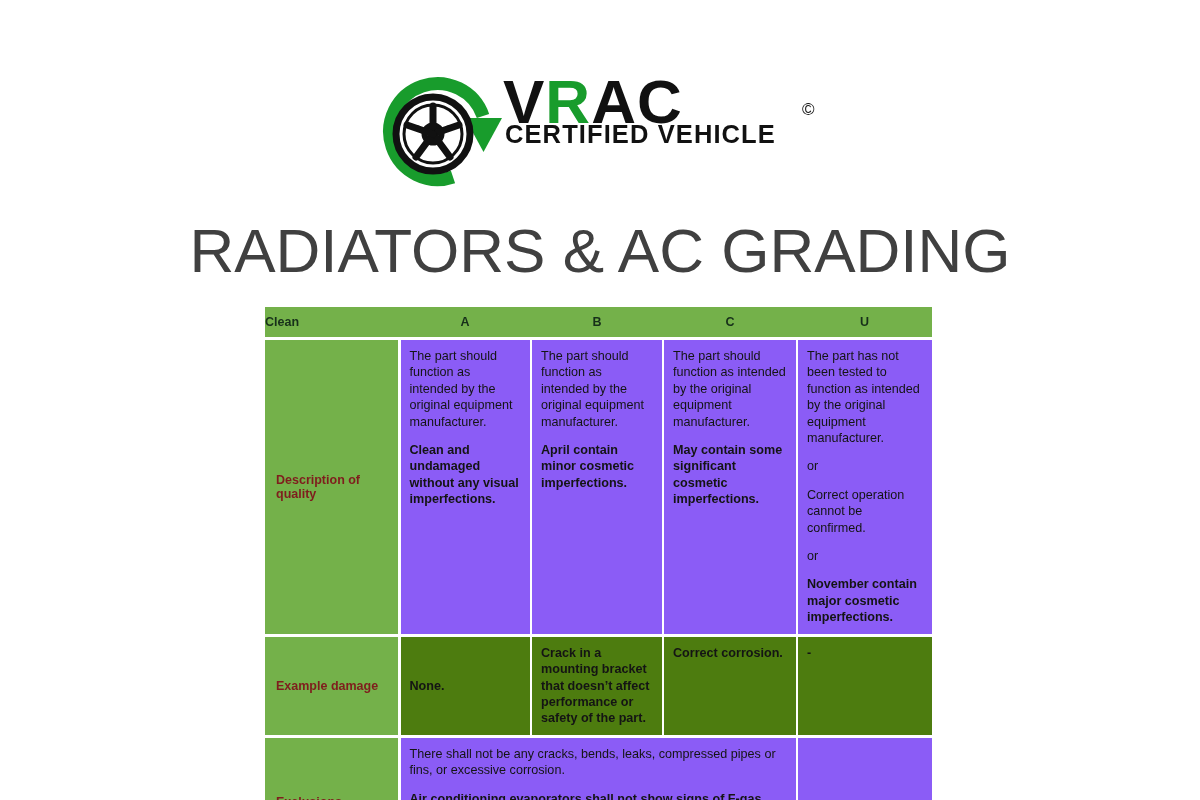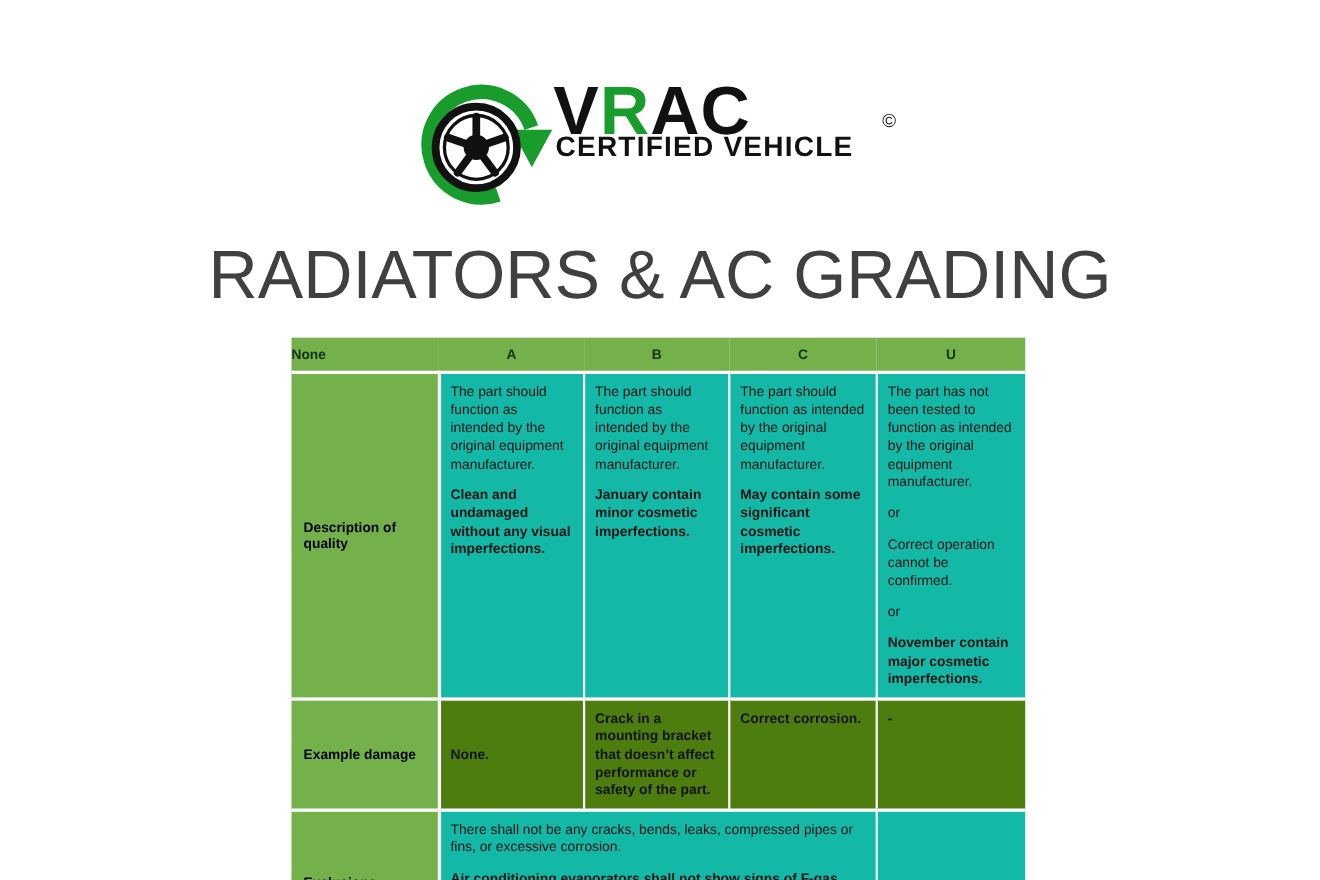--- a/index.html
+++ b/index.html
@@ -135,28 +135,28 @@
   th.hdr-label {
     text-align: left;
     padding-left: 11px;
   }
   th.hdr-grade { text-align: center; }
 
   td.rowlabel {
     background: #74b14a;
     font-size: 12.5px;
     font-weight: bold;
-    color: #000000;
+    color: #7f1d1d;
     vertical-align: middle;
     padding: 4px 11px;
     border-right: 3px solid #ffffff;
     border-top: 3px solid #ffffff;
   }
   td.cell {
-    background: #14b8a6;
+    background: #8b5cf6;
     font-size: 12.6px;
     line-height: 16.4px;
     color: #141414;
     padding: 8px 9px 8px 9px;
     border-right: 2px solid #ffffff;
     border-top: 3px solid #ffffff;
   }
   td.cell:last-child { border-right: 0; }
   td.cell.tint-light { background: #4d7c0f; }
   td.cell p {
@@ -221,38 +221,38 @@
   <table class="grading-table">
     <colgroup>
       <col class="col-label">
         <col class="col-a">
         <col class="col-b">
         <col class="col-c">
         <col class="col-u">
     </colgroup>
     <thead>
       <tr class="header-row">
-        <th class="hdr-label">None</th>
+        <th class="hdr-label">Clean</th>
         <th class="hdr-grade">A</th>
         <th class="hdr-grade">B</th>
         <th class="hdr-grade">C</th>
         <th class="hdr-grade">U</th>
       </tr>
     </thead>
     <tbody>
 
       <tr class="row-desc">
         <td class="rowlabel">Description of quality</td>
         <td class="cell">
           <p>The part should function as intended by the original equipment manufacturer.</p>
           <p>Clean and undamaged without any visual imperfections.</p>
         </td>
         <td class="cell">
           <p>The part should function as intended by the original equipment manufacturer.</p>
-          <p>January contain minor cosmetic imperfections.</p>
+          <p>April contain minor cosmetic imperfections.</p>
         </td>
         <td class="cell">
           <p>The part should function as intended by the original equipment manufacturer.</p>
           <p>May contain some significant cosmetic imperfections.</p>
         </td>
         <td class="cell">
           <p>The part has not been tested to function as intended by the original equipment manufacturer.</p>
           <p>or</p>
           <p>Correct operation cannot be confirmed.</p>
           <p>or</p>

